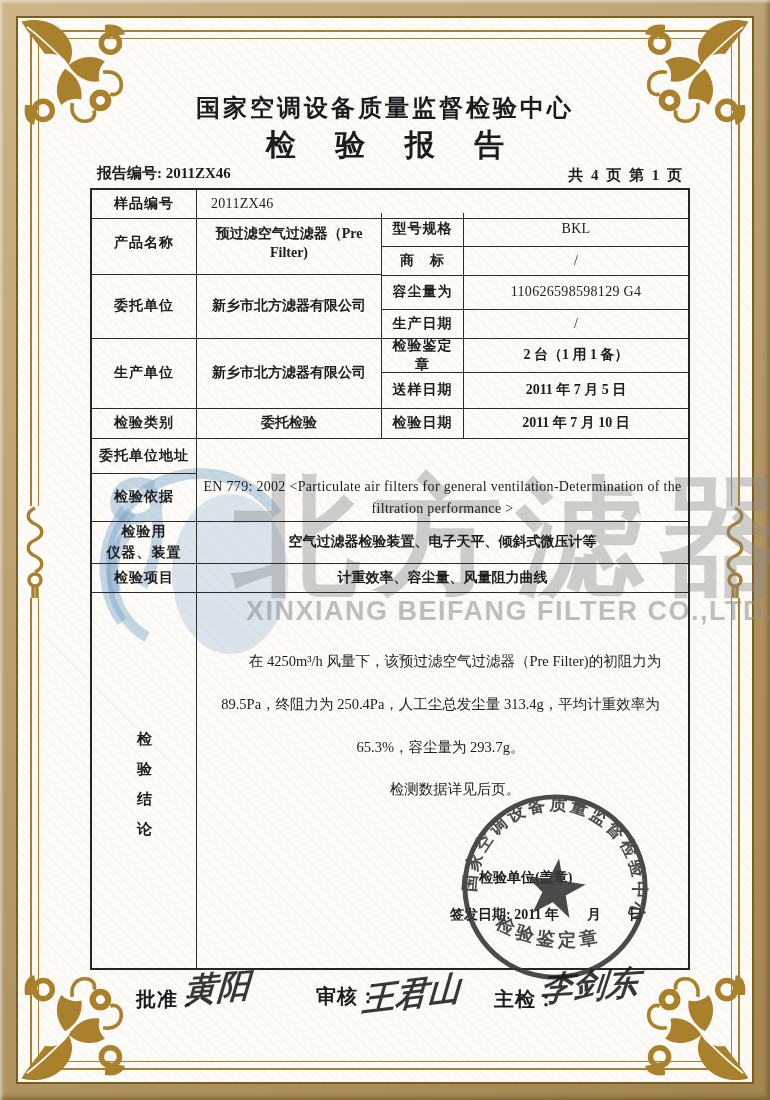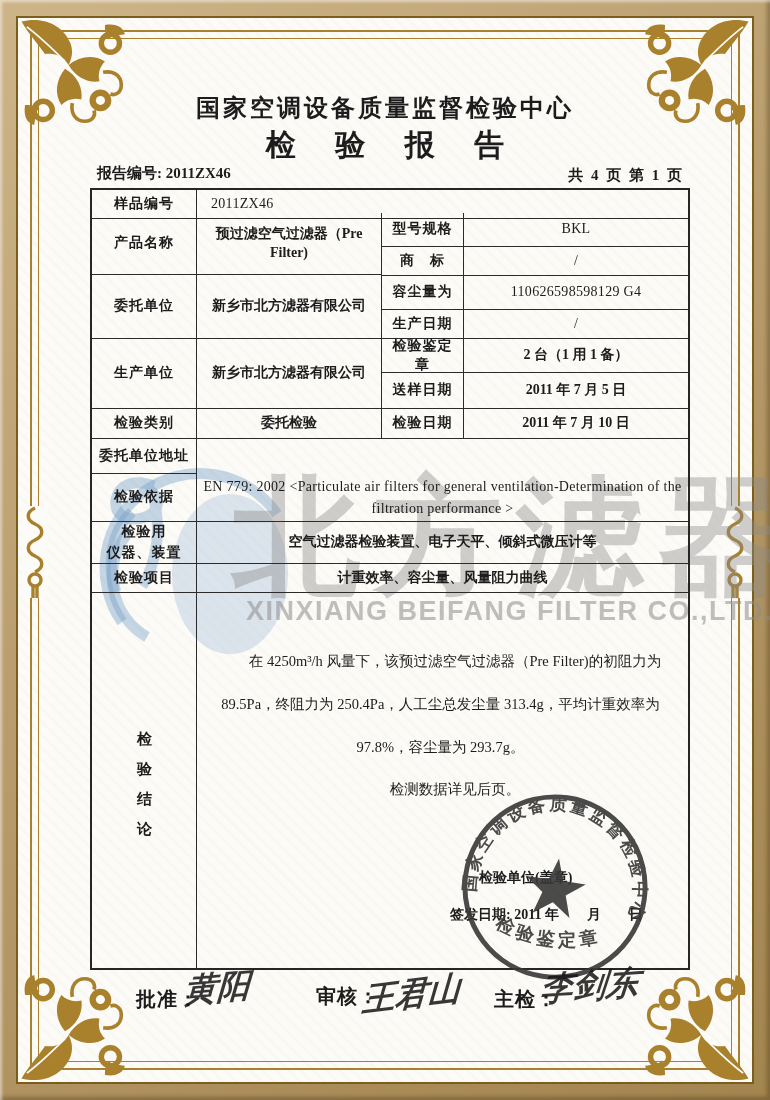--- a/index.html
+++ b/index.html
@@ -239,21 +239,21 @@
       </div>
       <div class="c lc val" style="grid-area:11/2/12/5">空气过滤器检验装置、电子天平、倾斜式微压计等</div>
 
       <div class="c lbl" style="grid-area:12/1">检验项目</div>
       <div class="c lc val" style="grid-area:12/2/13/5">计重效率、容尘量、风量阻力曲线</div>
 
       <div class="c nb" style="grid-area:13/1">
         <span class="vert">检验结论</span>
       </div>
       <div class="c lc nb concl" style="grid-area:13/2/14/5">
-        <p>在 4250m³/h 风量下，该预过滤空气过滤器（Pre Filter)的初阻力为 89.5Pa，终阻力为 250.4Pa，人工尘总发尘量 313.4g，平均计重效率为 97.8%，容尘量为 293.7g。</p>
+        <p>在 4250m³/h 风量下，该预过滤空气过滤器（Pre Filter)的初阻力为 89.5Pa，终阻力为 250.4Pa，人工尘总发尘量 313.4g，平均计重效率为 65.3%，容尘量为 293.7g。</p>
         <p>检测数据详见后页。</p>
       </div>
     </div>
 
     <div class="unit-label">检验单位(盖章)</div>
     <div class="issue-date">签发日期: 2011 年        月        日</div>
     <svg class="stamp" viewBox="0 0 200 200">
       <defs>
         <path id="arcTop" d="M 25 130 A 80 80 0 1 1 175 130" fill="none"></path>
         <path id="arcBottom" d="M 40 146 Q 100 172 160 146" fill="none"></path>

